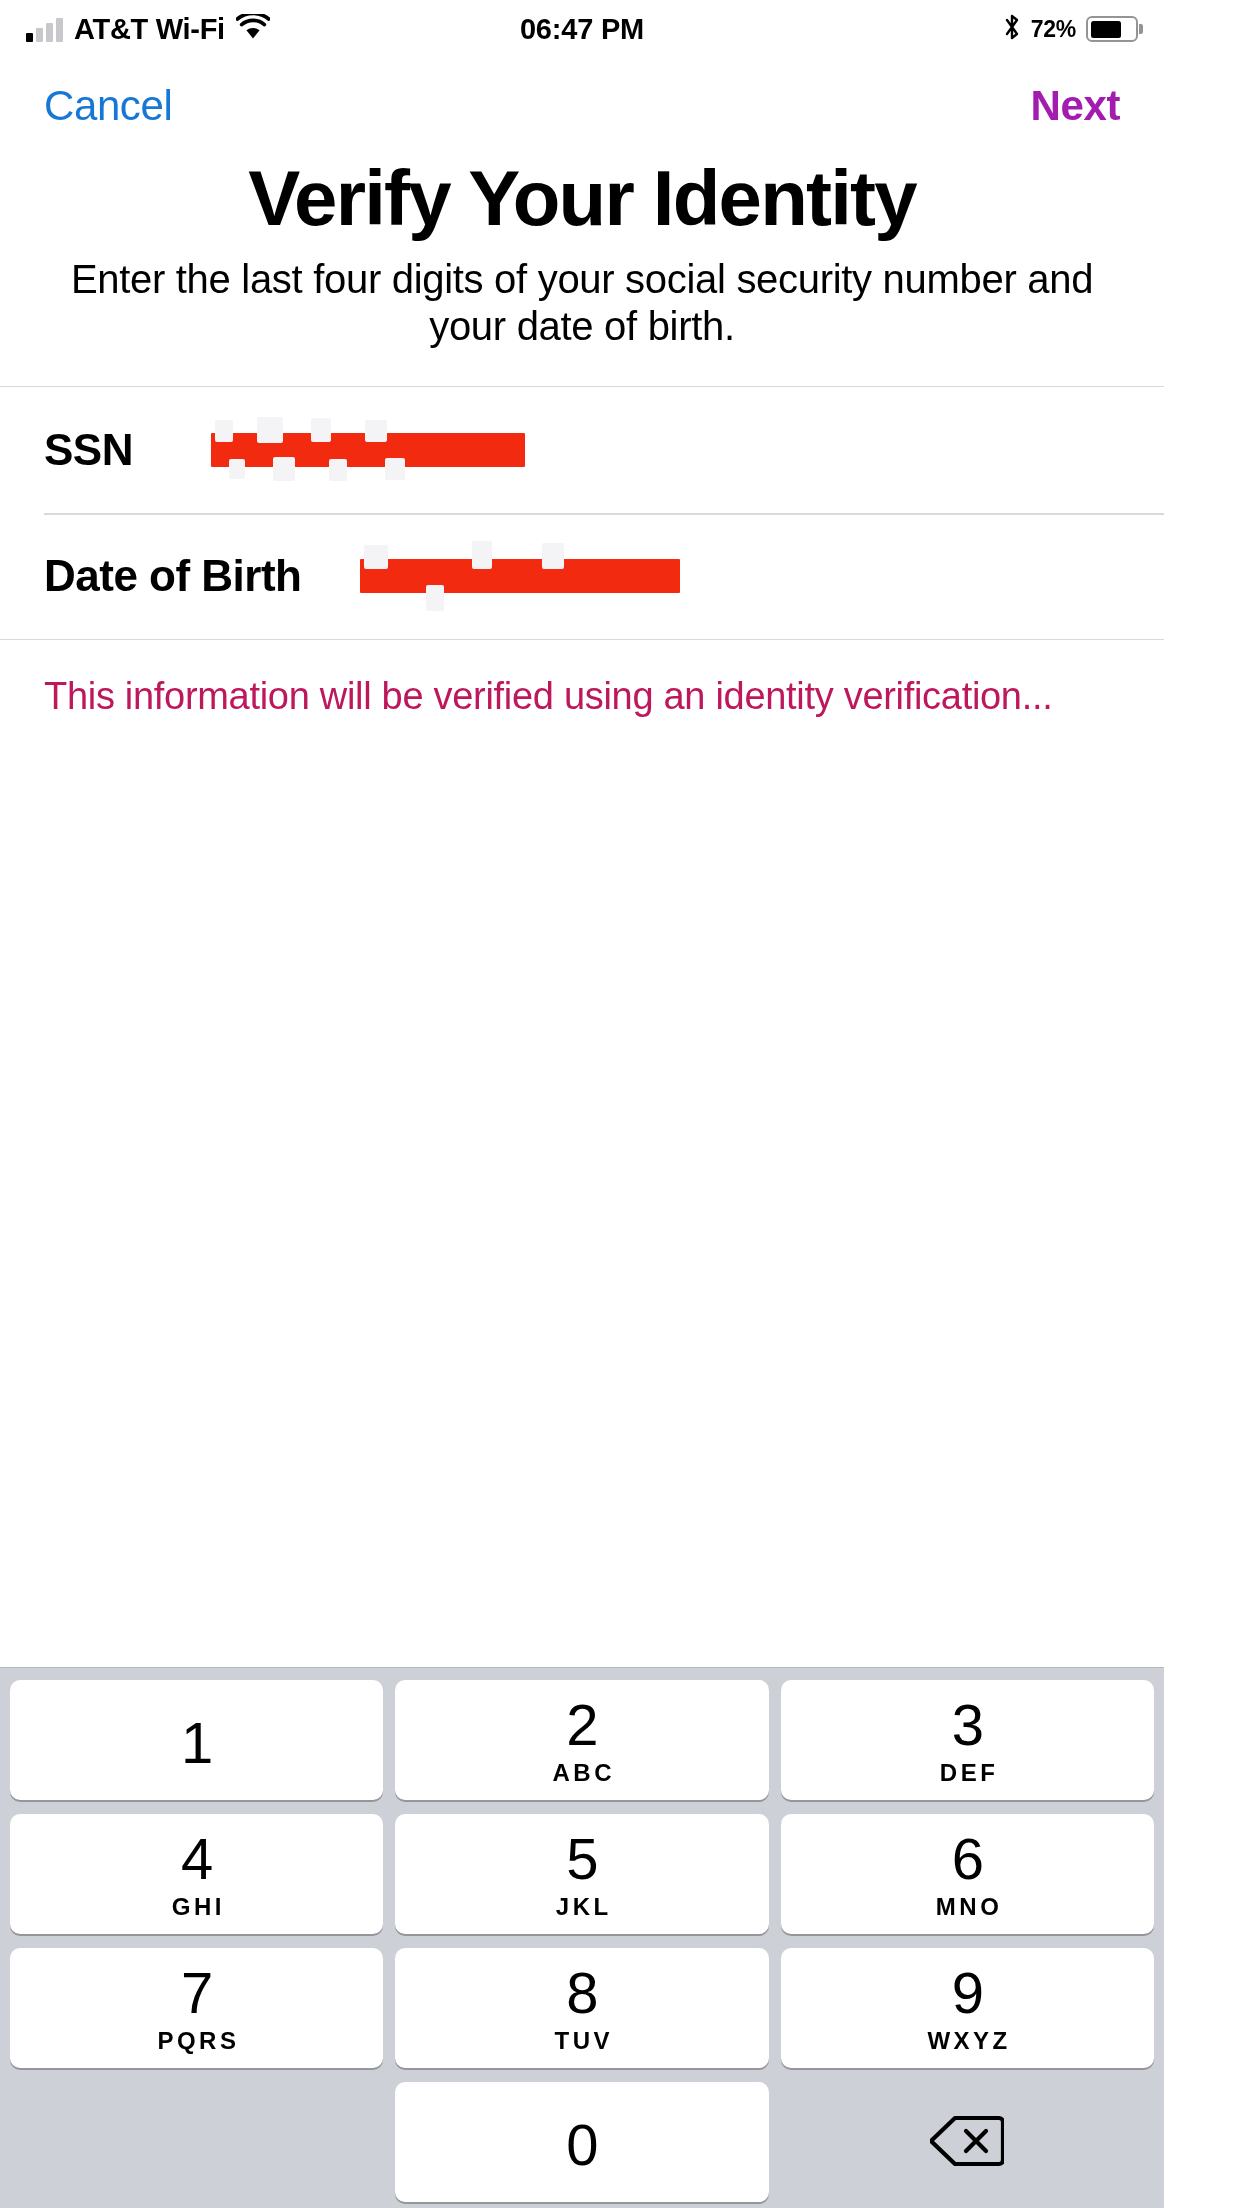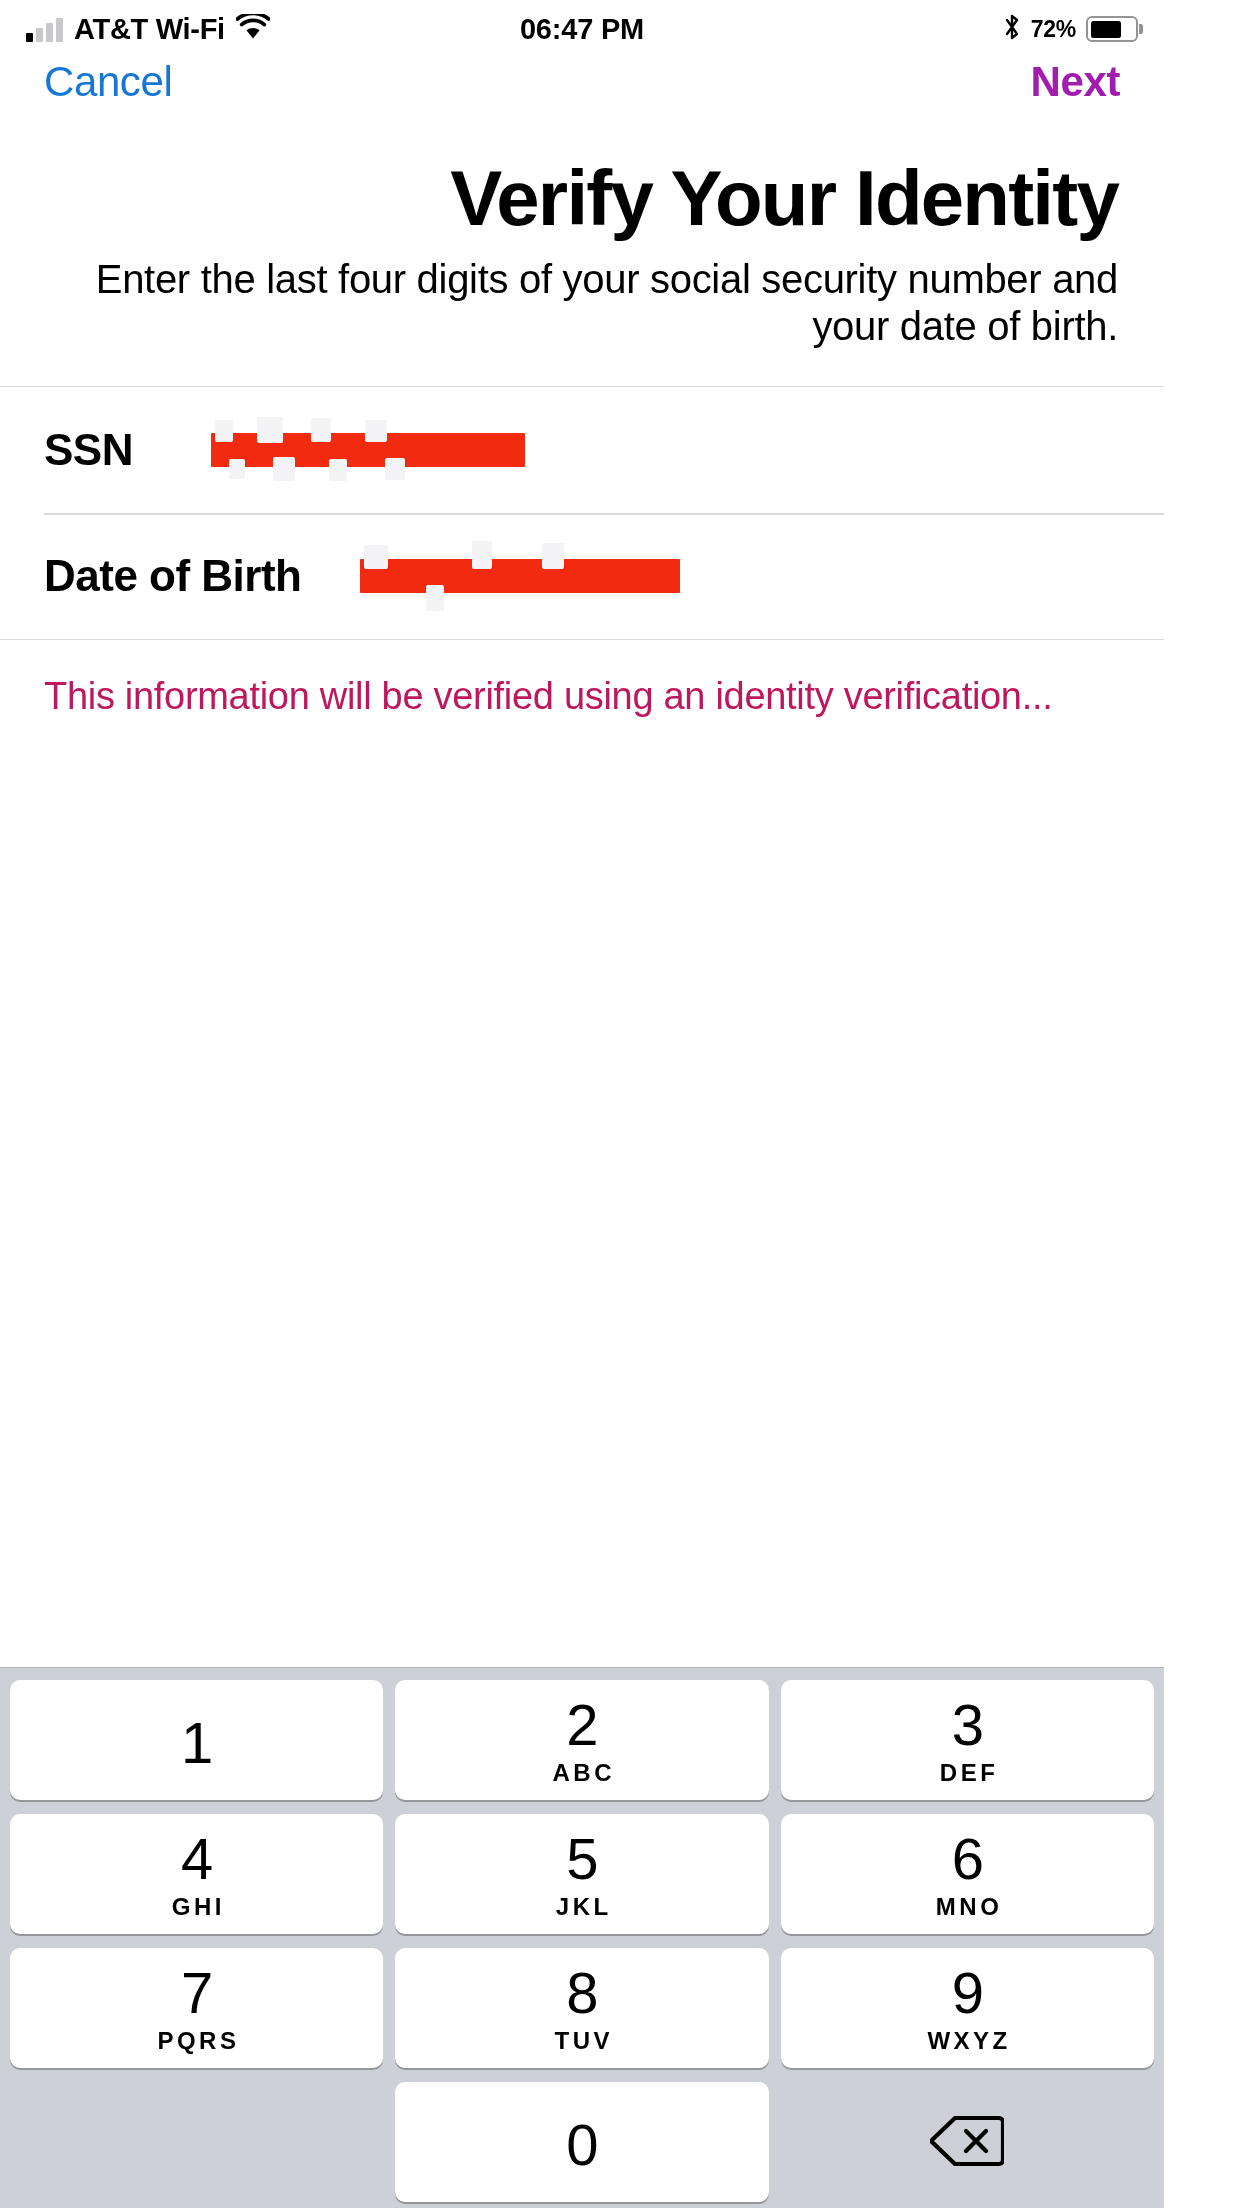--- a/index.html
+++ b/index.html
@@ -111,42 +111,42 @@
     height: 100%;
     background: #000;
     border-radius: 2.5px;
   }
 
   
   .navbar {
     flex: 0 0 72px;
     height: 72px;
     display: flex;
-    align-items: flex-start;
+    align-items: flex-end;
     justify-content: space-between;
     padding: 0 44px;
     box-sizing: border-box;
     background: #fff;
   }
   .nav-btn {
     font-size: 42px;
     letter-spacing: -0.4px;
     background: none;
     border: 0;
     padding: 0;
     font-family: inherit;
   }
   .nav-cancel { color: #1678d4; }
   .nav-next  { color: #a21caf; font-weight: bold; }
 
   
   .header {
     flex: 0 0 auto;
     padding: 26px 46px 0;
-    text-align: right;
+    text-align: center;
     background: #fff;
   }
   .title {
     font-size: 78px;
     line-height: 84px;
     font-weight: 700;
     color: #000;
     letter-spacing: -1.8px;
     margin: 0;
   }

